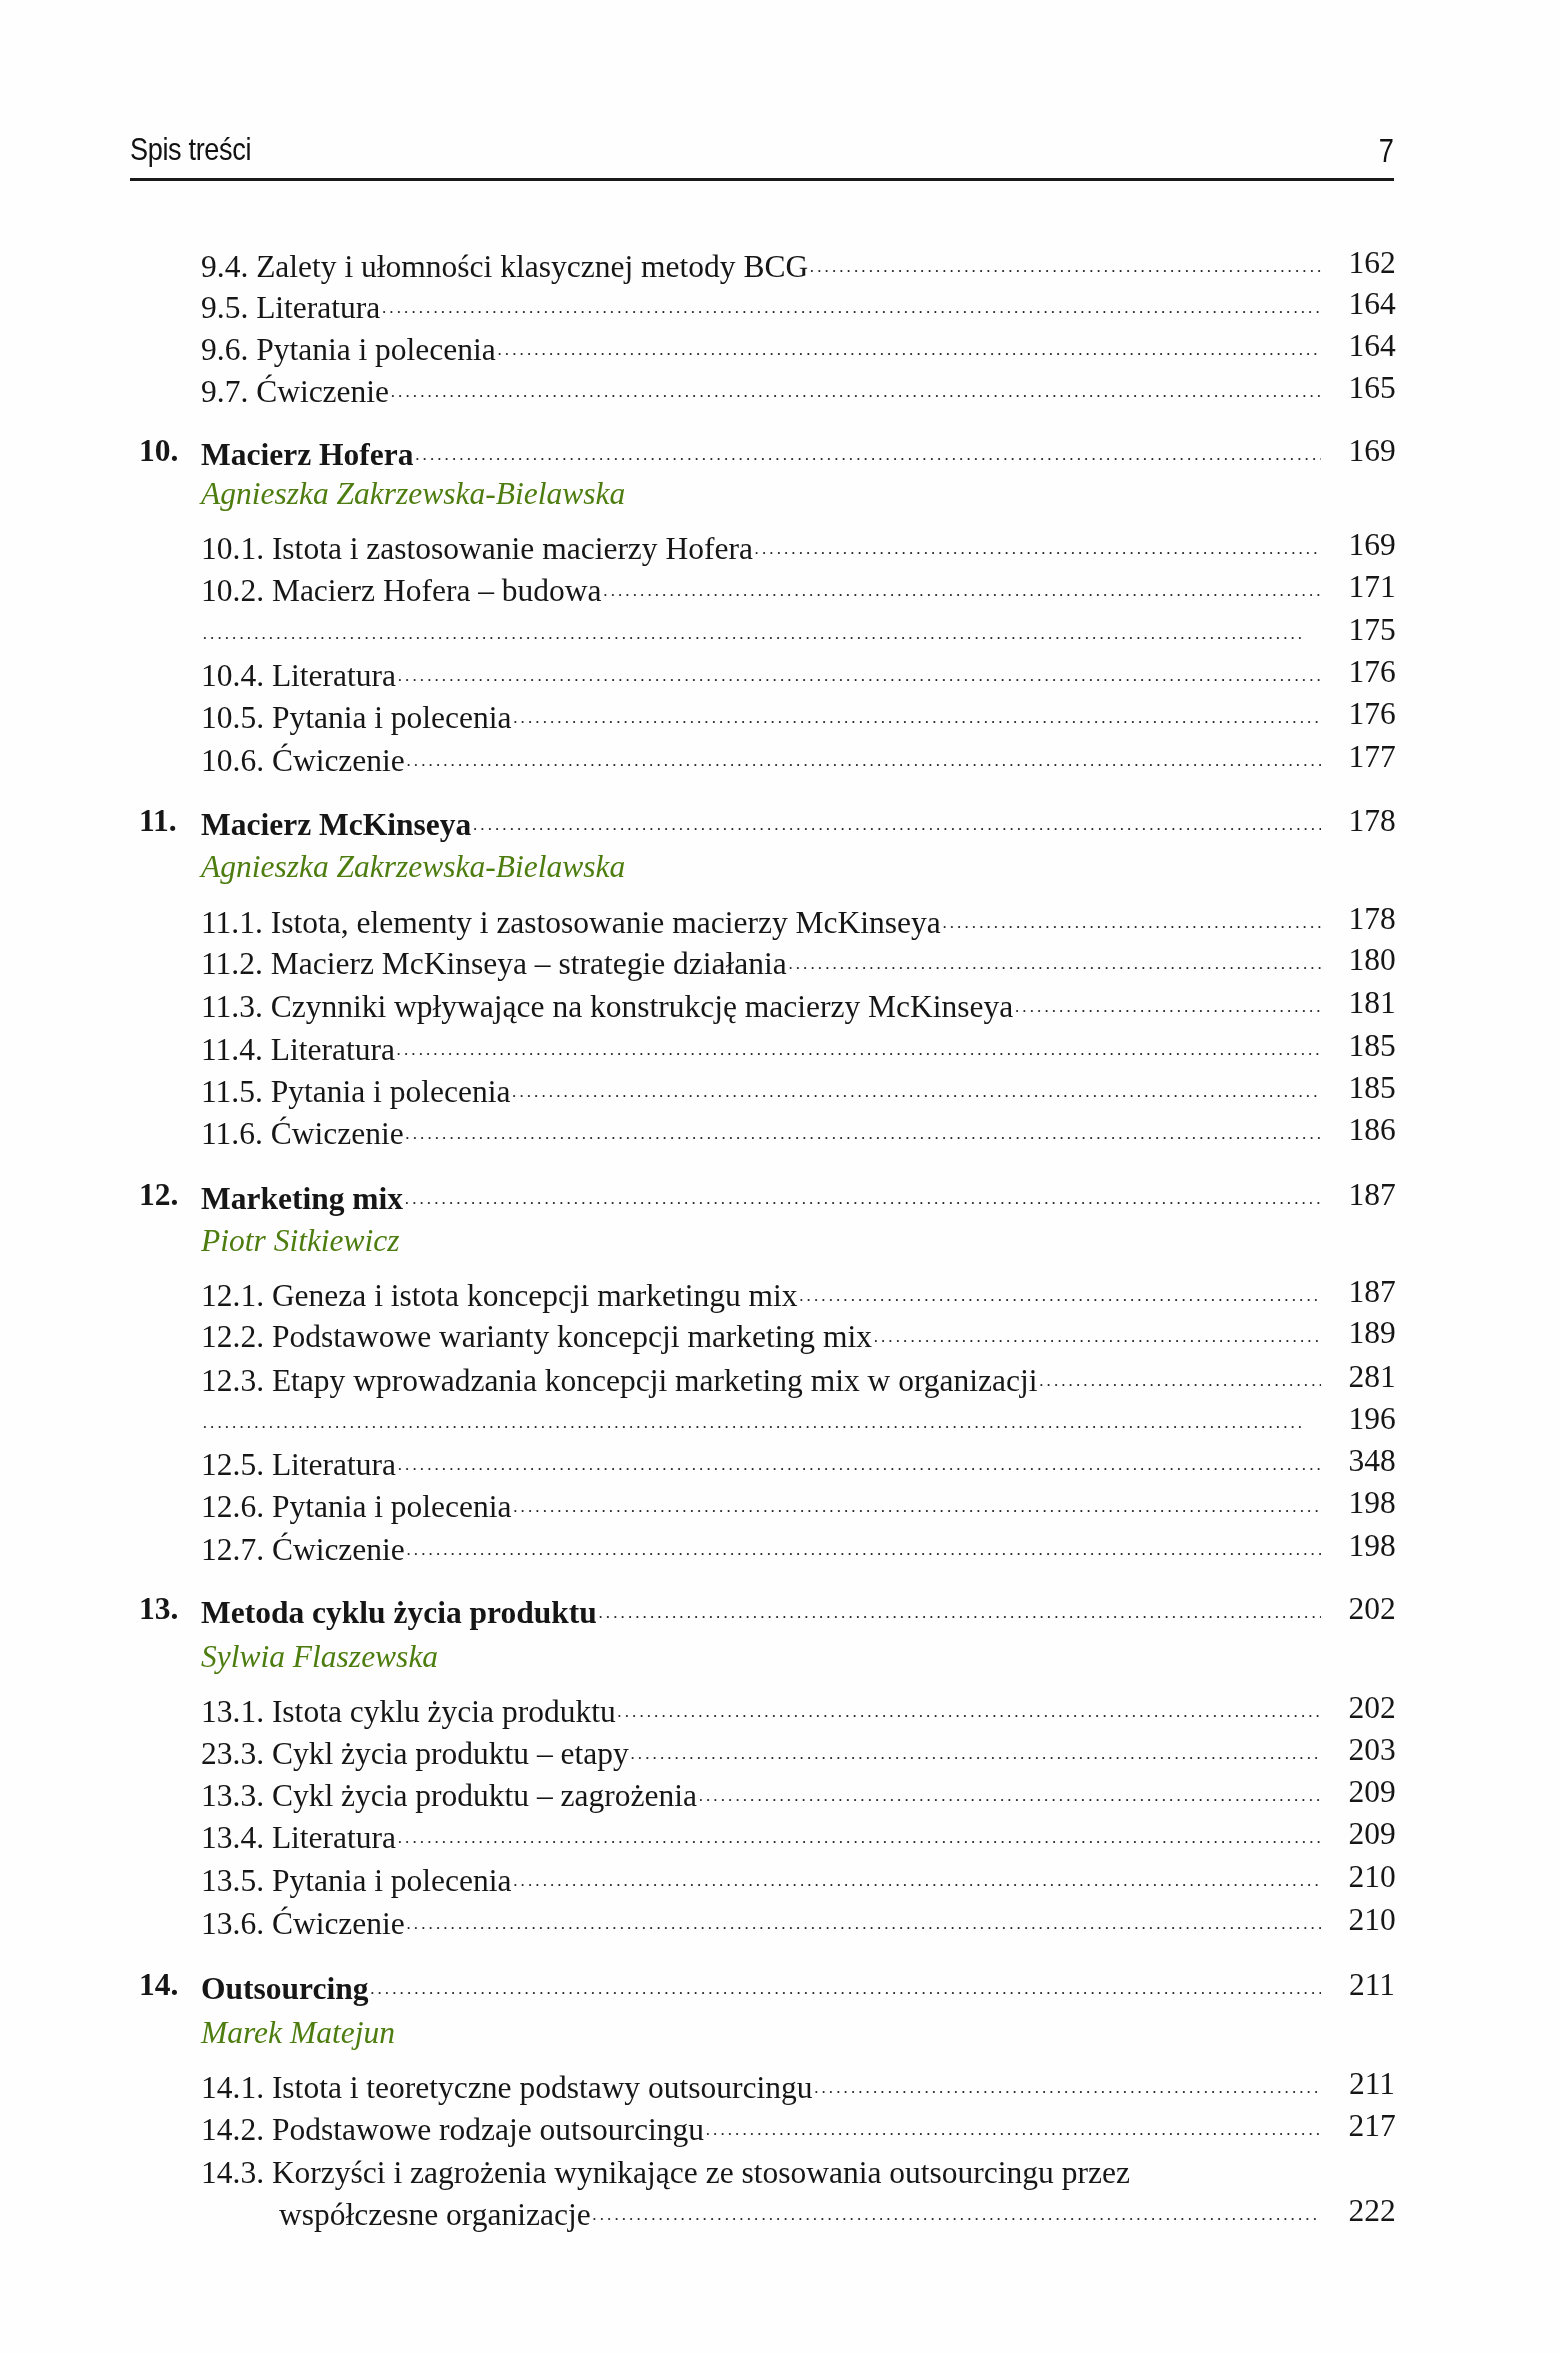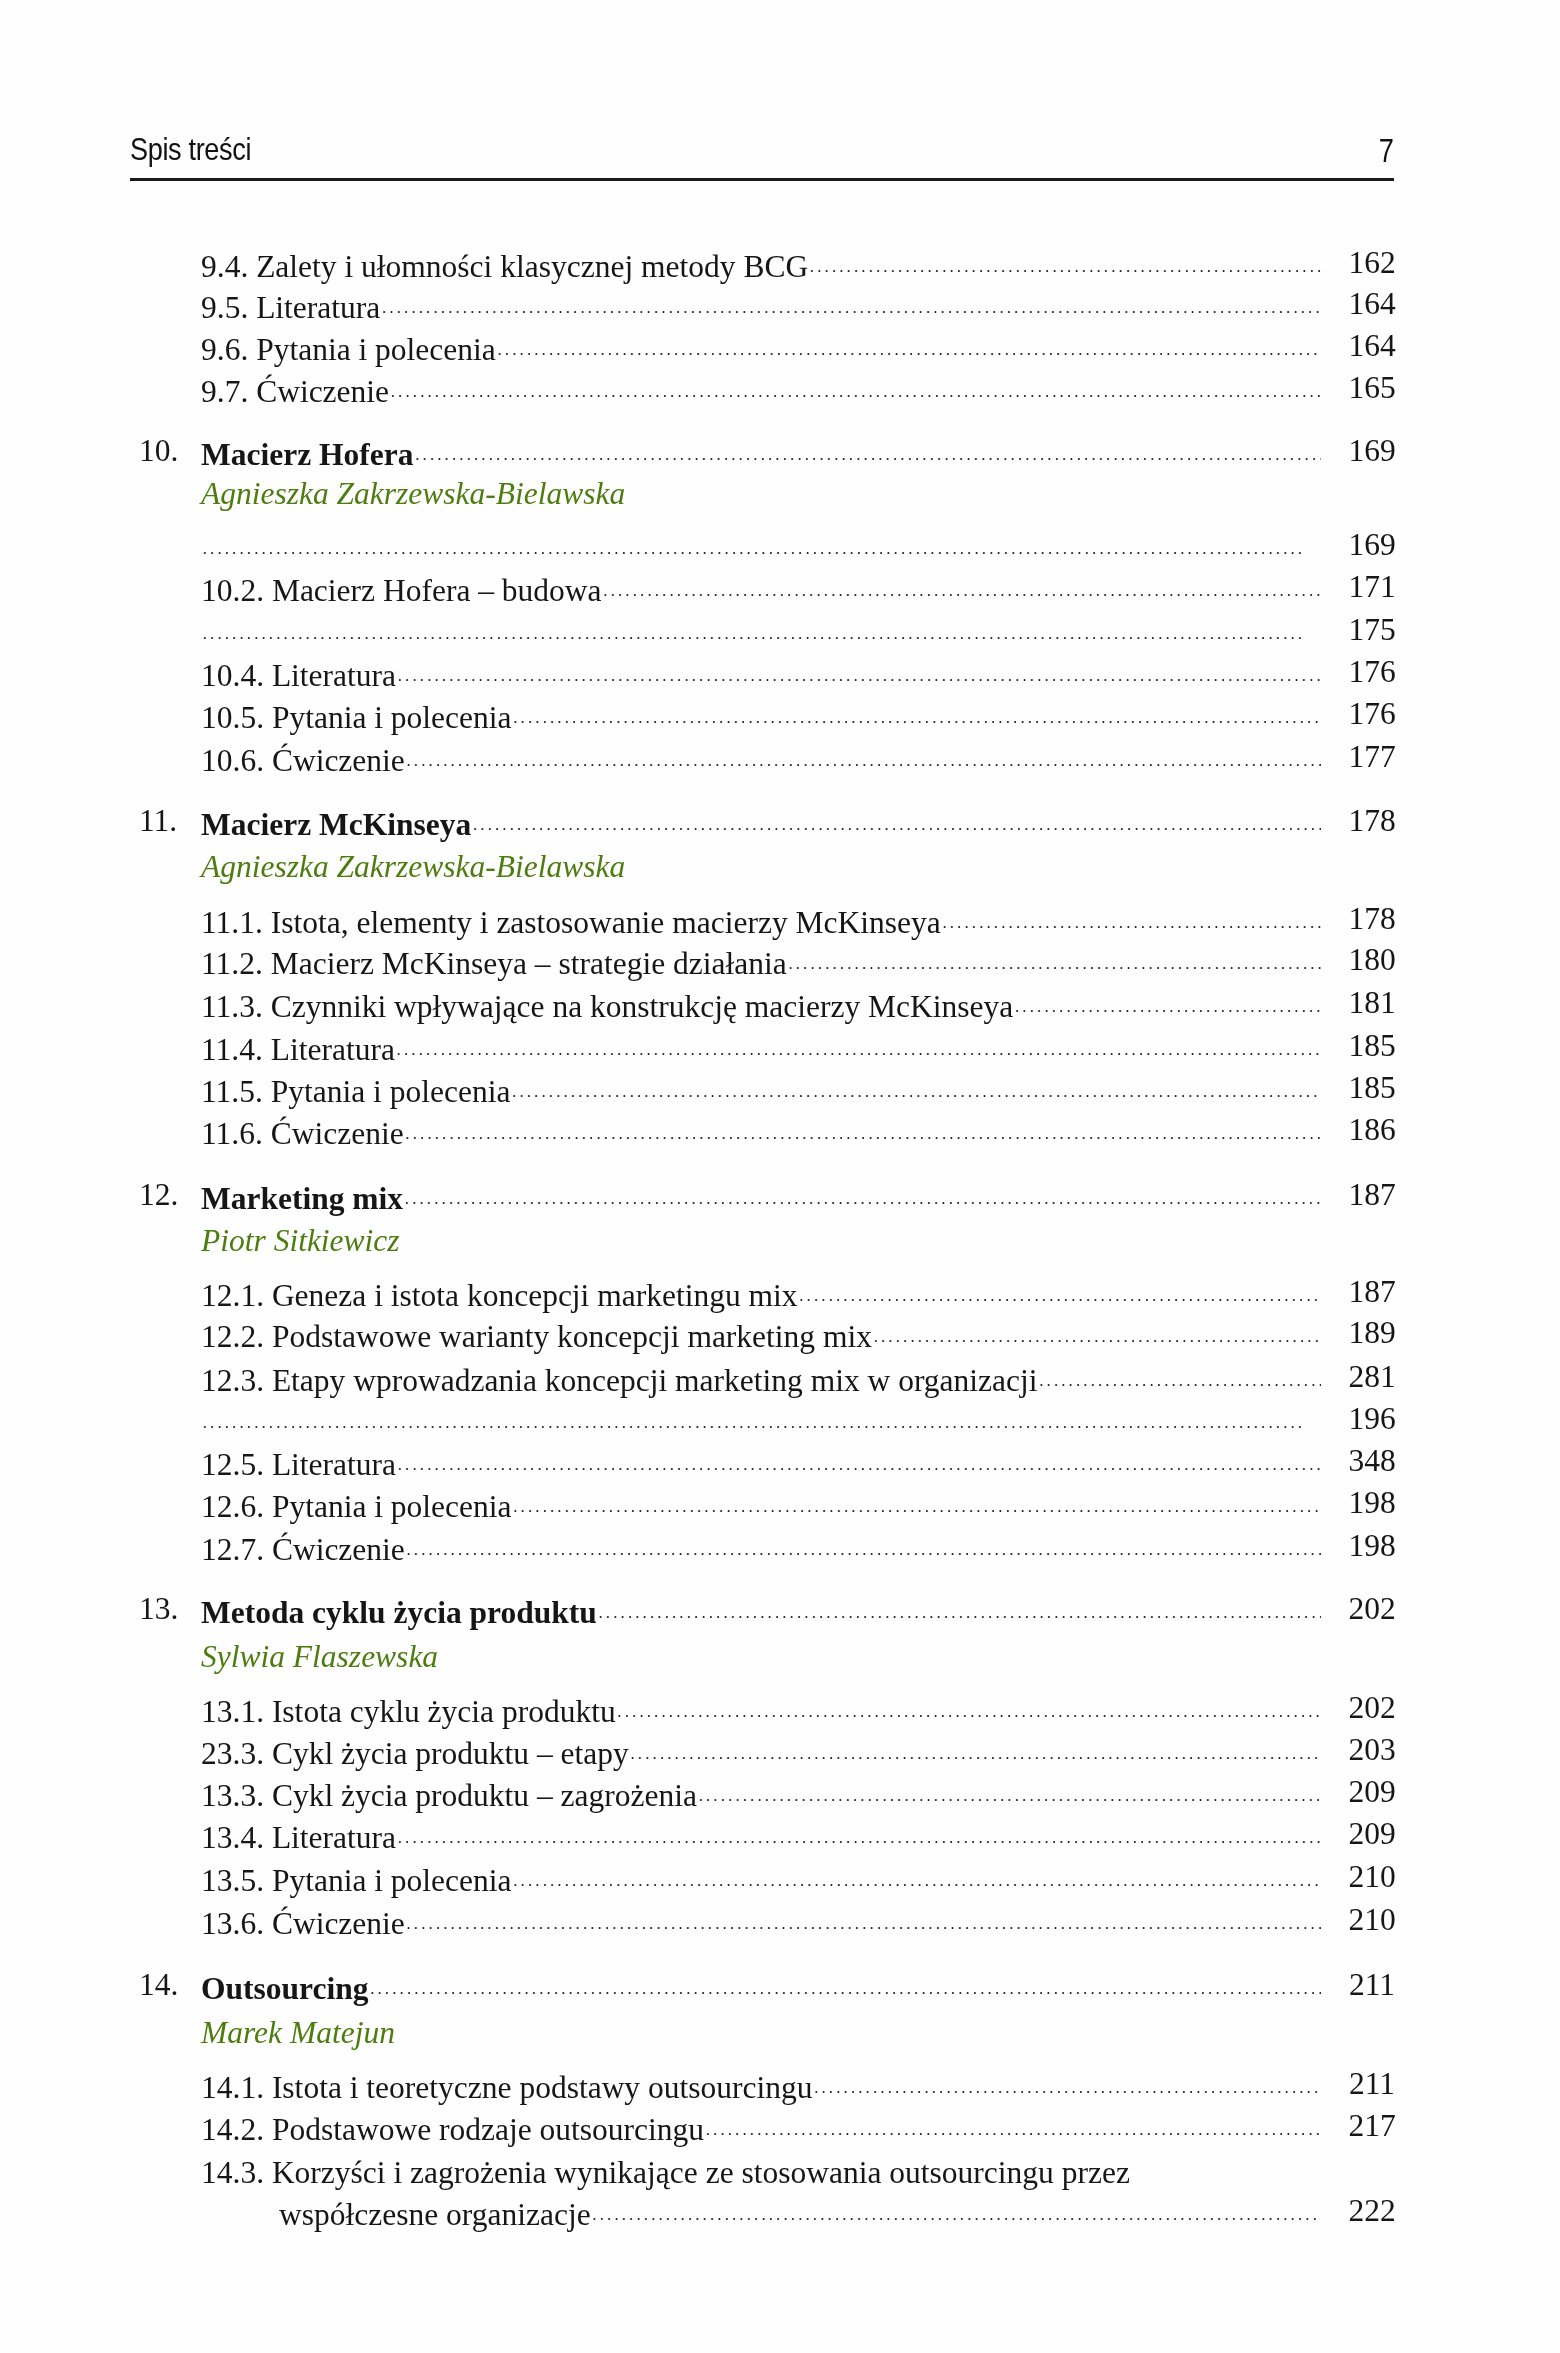--- a/index.html
+++ b/index.html
@@ -38,21 +38,21 @@
   .toc-line .label { flex: 0 0 auto; white-space: nowrap; }
   .toc-line .leader {
     flex: 1 1 auto; overflow: hidden; white-space: nowrap; margin-left: 1.7px;
     font-size: 17px; letter-spacing: 3.1px; color: #222;
   }
   .toc-line .page {
     position: absolute; left: 1348px; width: 48px; top: 0; height: 37px; background: transparent;
     text-align: center;
   }
   .toc-line.chapter .label { font-weight: bold; }
-  .toc-line.chapter .num { font-weight: normal; }
+  .toc-line.chapter .num { font-weight: bold; }
   .author {
     position: absolute; left: 201px;
     font-family: "Liberation Serif", serif; font-style: italic; font-size: 31.5px; line-height: 37px;
     color: #4d7c0f;
   }
 </style>
 </head>
 <body>
 
 <div class="page">
@@ -96,20 +96,21 @@
     <span class="num">10.</span>
     <div class="text-wrap">
         <span class="label">Macierz Hofera</span>
         <span class="leader">......................................................................................................................................................</span>
       </div>
     <span class="page">169</span>
   </div>
   <div class="author" style="top:475px">Agnieszka Zakrzewska-Bielawska</div>
   <div class="toc-line" style="top:526px">
     <div class="text-wrap">
+        <span class="label">10.1. Istota i zastosowanie macierzy Hofera</span>
         <span class="leader">......................................................................................................................................................</span>
       </div>
     <span class="page">169</span>
   </div>
   <div class="toc-line" style="top:568px">
     <div class="text-wrap">
         <span class="label">10.2. Macierz Hofera – budowa</span>
         <span class="leader">......................................................................................................................................................</span>
       </div>
     <span class="page">171</span>

